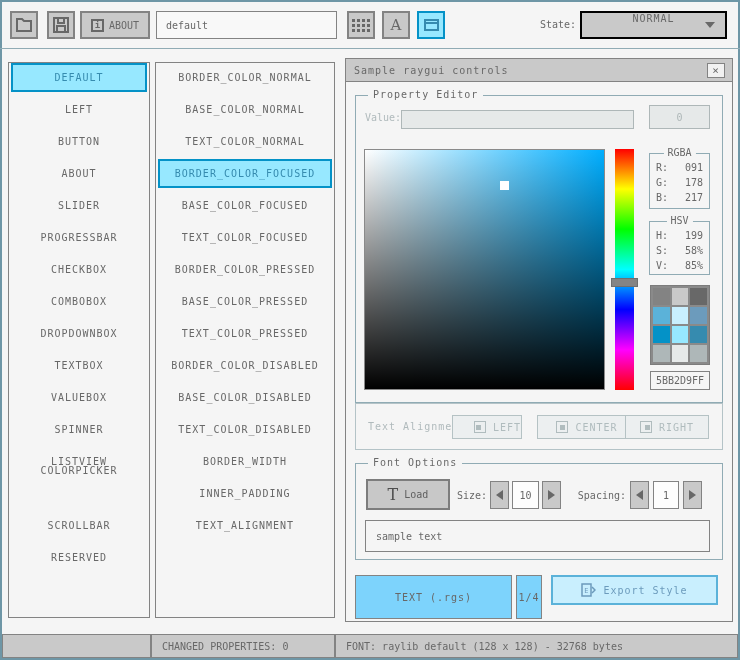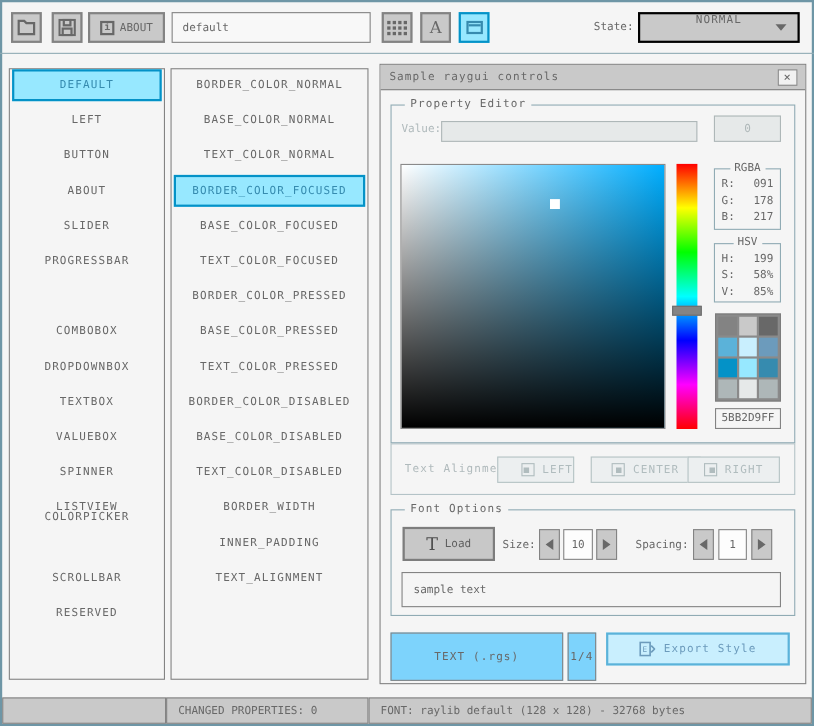--- a/index.html
+++ b/index.html
@@ -154,20 +154,21 @@
   </div>
   <div class="tsep"></div>
 
   <div class="panel" style="left:8px;top:62px;width:142px;height:556px;"></div>
   <div class="list-item sel" style="left:11px;top:63px;width:136px;">DEFAULT</div>
   <div class="list-item" style="left:11px;top:95px;width:136px;">LEFT</div>
   <div class="list-item" style="left:11px;top:127px;width:136px;">BUTTON</div>
   <div class="list-item" style="left:11px;top:159px;width:136px;">ABOUT</div>
   <div class="list-item" style="left:11px;top:191px;width:136px;">SLIDER</div>
   <div class="list-item" style="left:11px;top:223px;width:136px;">PROGRESSBAR</div>
+  <div class="list-item" style="left:11px;top:255px;width:136px;">CHECKBOX</div>
   <div class="list-item" style="left:11px;top:287px;width:136px;">COMBOBOX</div>
   <div class="list-item" style="left:11px;top:319px;width:136px;">DROPDOWNBOX</div>
   <div class="list-item" style="left:11px;top:351px;width:136px;">TEXTBOX</div>
   <div class="list-item" style="left:11px;top:383px;width:136px;">VALUEBOX</div>
   <div class="list-item" style="left:11px;top:415px;width:136px;">SPINNER</div>
   <div class="list-item" style="left:11px;top:447px;width:136px;">LISTVIEW</div>
   <div class="list-item" style="left:11px;top:456px;width:136px;">COLORPICKER</div>
   <div class="list-item" style="left:11px;top:511px;width:136px;">SCROLLBAR</div>
   <div class="list-item" style="left:11px;top:543px;width:136px;">RESERVED</div>
 

